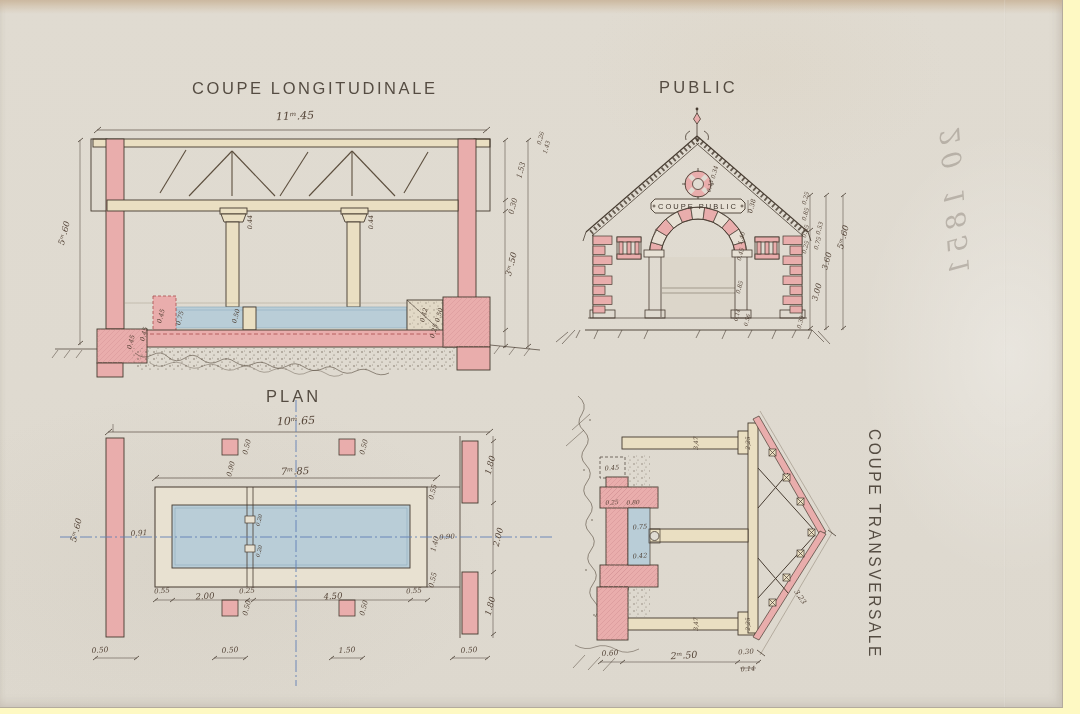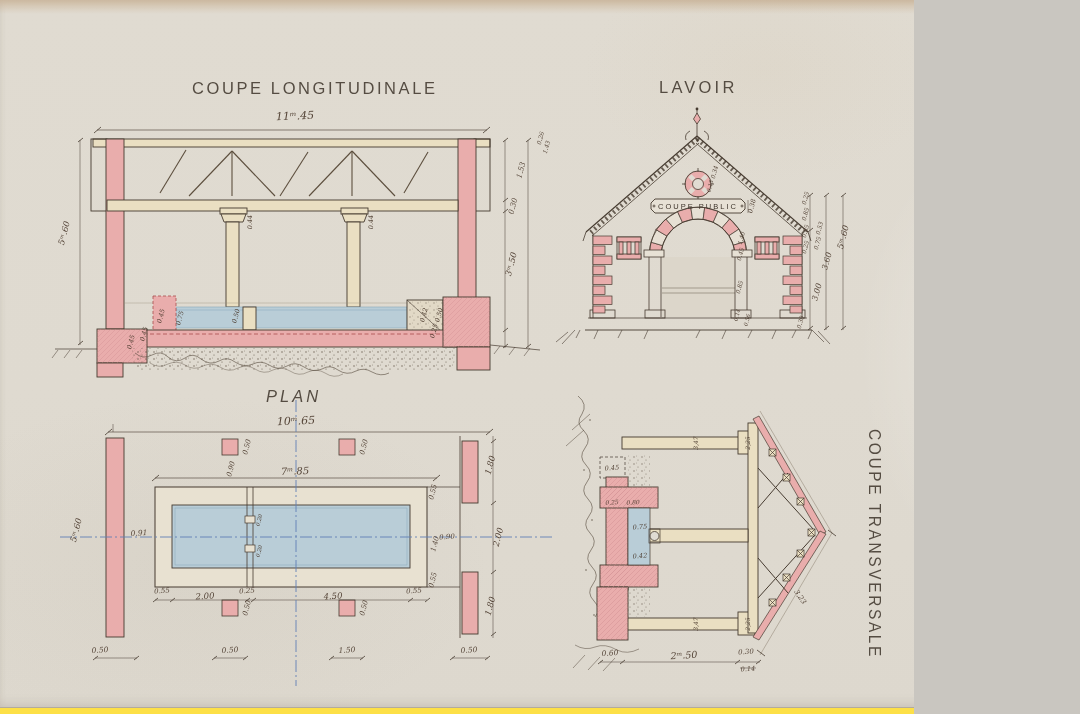--- a/index.html
+++ b/index.html
@@ -1,16 +1,16 @@
 <!DOCTYPE html>
 <html><head>
 <meta charset="utf-8">
 <style>
   html,body{margin:0;padding:0;background:#c9c6c0;}
-  .stage{position:relative;width:914px;height:714px;overflow:hidden;background:#fde047;
+  .stage{position:relative;width:1080px;height:714px;overflow:hidden;background:#fef9c3;
          font-family:"Liberation Sans",sans-serif;}
   .paper{position:absolute;left:0;top:0;width:1062px;height:707px;
          background:
            radial-gradient(ellipse 260px 160px at 72% 10%, rgba(206,186,152,.10), transparent 70%),
            radial-gradient(ellipse 420px 240px at 18% 80%, rgba(150,140,118,.07), transparent 72%),
            radial-gradient(ellipse 200px 300px at 95% 50%, rgba(255,255,255,.30), transparent 75%),
            linear-gradient(180deg,#e0dbd1 0%,#dfdad0 55%,#ddd8ce 100%);
          border-right:1px solid #b3ab9d;border-bottom:1px solid #b3ab9d;
          box-shadow:inset -4px -4px 10px rgba(110,100,85,.14), inset 0 3px 6px rgba(120,100,75,.10);}
   .paper-top-edge{position:absolute;left:0;top:0;width:1062px;height:14px;
@@ -409,22 +409,22 @@
         <line x1="598" y1="664" x2="603" y2="660"></line>
           <line x1="620" y1="664" x2="625" y2="660"></line>
         <line x1="735" y1="664" x2="740" y2="660"></line>
           <line x1="756" y1="664" x2="761" y2="660"></line>
       </g>
       <line x1="740" y1="668" x2="756" y2="668" stroke-width="0.5"></line>
     </g>
   </svg>
 
   <div class="title" style="left:192px;top:79px;">COUPE LONGITUDINALE</div>
-  <div class="title" style="left:659px;top:78px;letter-spacing:3.2px;">LAVOIR</div>
-  <div class="title" style="left:266px;top:387px;letter-spacing:3px;font-style:italic;">PLAN</div>
+  <div class="title" style="left:659px;top:78px;letter-spacing:3.2px;">PUBLIC</div>
+  <div class="title" style="left:266px;top:387px;letter-spacing:3px;">PLAN</div>
   <div class="title vertical" style="left:884px;top:429px;font-size:15.5px;">COUPE TRANSVERSALE</div>
 
   <div class="sign-text">COUPE PUBLIC</div>
 
   <div class="pencil-note">20 1851</div>
 
   <div class="label-layer">
       <span class="dim" style="left: 295px; top: 116px; font-size: 11px; transform: translate(-50%, -50%) rotate(-2deg);">11ᵐ.45</span>
       <span class="dim" style="left: 540px; top: 138px; font-size: 6px; transform: translate(-50%, -50%) rotate(-75deg);">0.26</span>
       <span class="dim" style="left: 546px; top: 147px; font-size: 6px; transform: translate(-50%, -50%) rotate(-75deg);">1.43</span>

